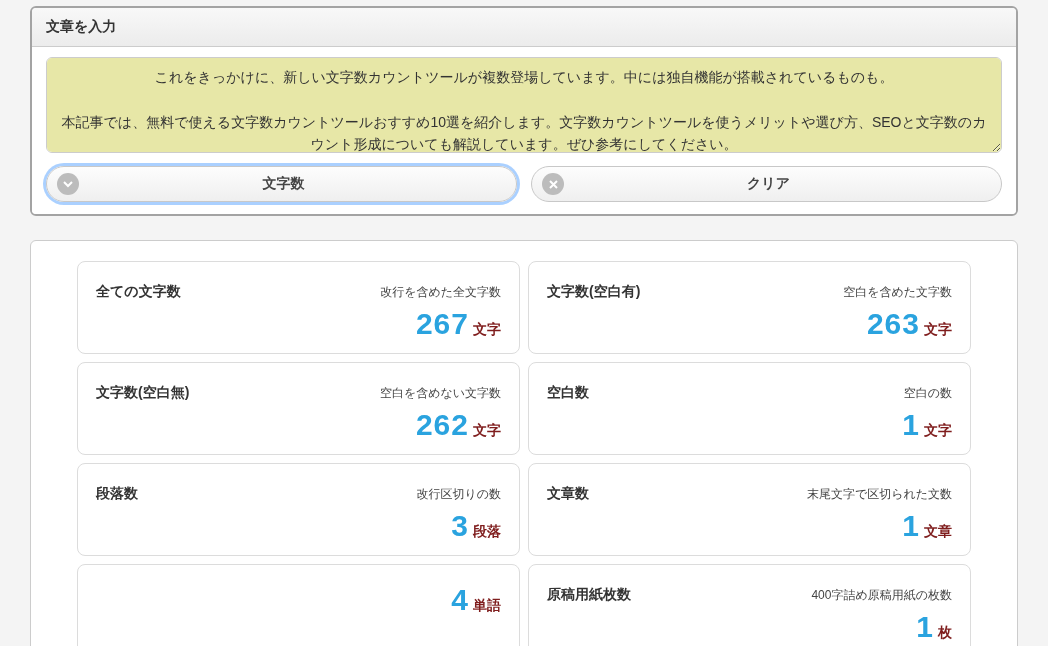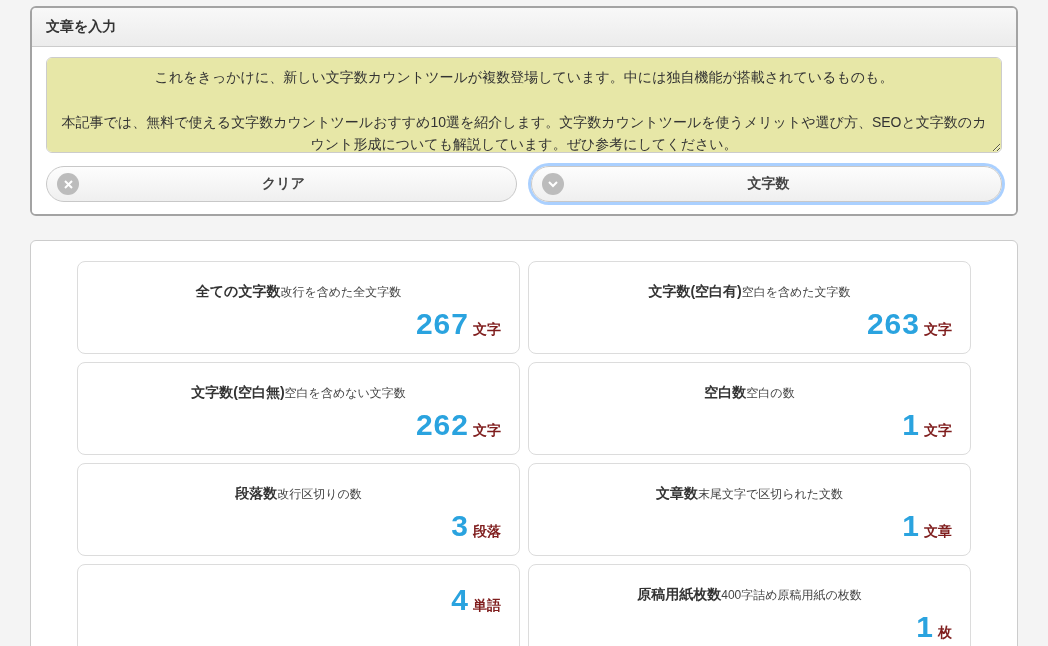--- a/index.html
+++ b/index.html
@@ -101,21 +101,21 @@
     }
     .stat-card {
       flex: 0 0 calc(50% - 4px);
       border: 1px solid #dcdcdc;
       border-radius: 8px;
       padding: 12px 18px 12px 18px;
       background: #fff;
     }
     .stat-top {
       display: flex;
-      justify-content: center;
+      justify-content: space-between;
       align-items: baseline;
     }
     .stat-title {
       font-size: 14px;
       font-weight: bold;
       color: #333;
     }
     .stat-desc {
       font-size: 12px;
       color: #444;
@@ -141,36 +141,36 @@
 </head>
 <body>
 
 <div class="input-panel">
   <div class="input-header">文章を入力</div>
   <div class="input-body">
     <textarea class="text-input" style="">これをきっかけに、新しい文字数カウントツールが複数登場しています。中には独自機能が搭載されているものも。
 
 本記事では、無料で使える文字数カウントツールおすすめ10選を紹介します。文字数カウントツールを使うメリットや選び方、SEOと文字数のカウント形成についても解説しています。ぜひ参考にしてください。</textarea>
     <div class="button-row">
+      <div class="pill-btn primary">
+        <div class="icon-circle">
+          <svg width="12" height="12" viewBox="0 0 12 12">
+              <path d="M2 4 L6 8 L10 4" fill="none" stroke="#fff" stroke-width="2"></path>
+            </svg>
+        </div>
+        <span class="btn-label">文字数</span>
+      </div>
       <div class="pill-btn">
         <div class="icon-circle">
           <svg width="11" height="11" viewBox="0 0 11 11">
               <path d="M2 2 L9 9 M9 2 L2 9" stroke="#fff" stroke-width="2"></path>
             </svg>
         </div>
         <span class="btn-label">クリア</span>
       </div>
-      <div class="pill-btn primary">
-        <div class="icon-circle">
-          <svg width="12" height="12" viewBox="0 0 12 12">
-              <path d="M2 4 L6 8 L10 4" fill="none" stroke="#fff" stroke-width="2"></path>
-            </svg>
-        </div>
-        <span class="btn-label">文字数</span>
-      </div>
     </div>
   </div>
 </div>
 
 <div class="results-panel">
   <div class="stats-grid">
 
     <div class="stat-card">
       <div class="stat-top">
         <span class="stat-title">全ての文字数</span>

